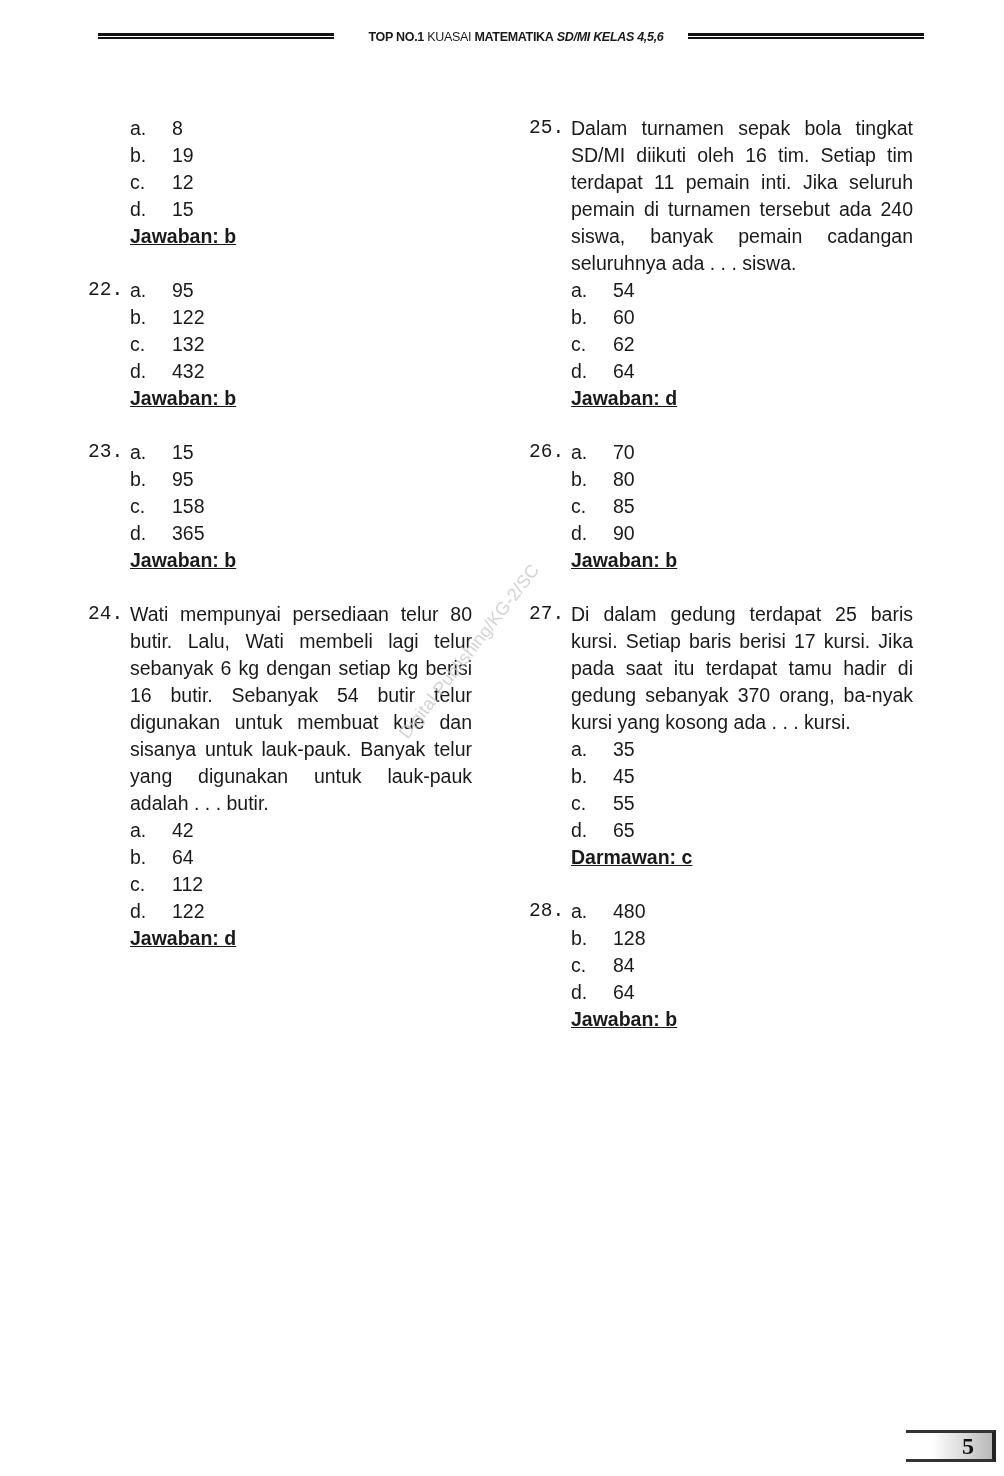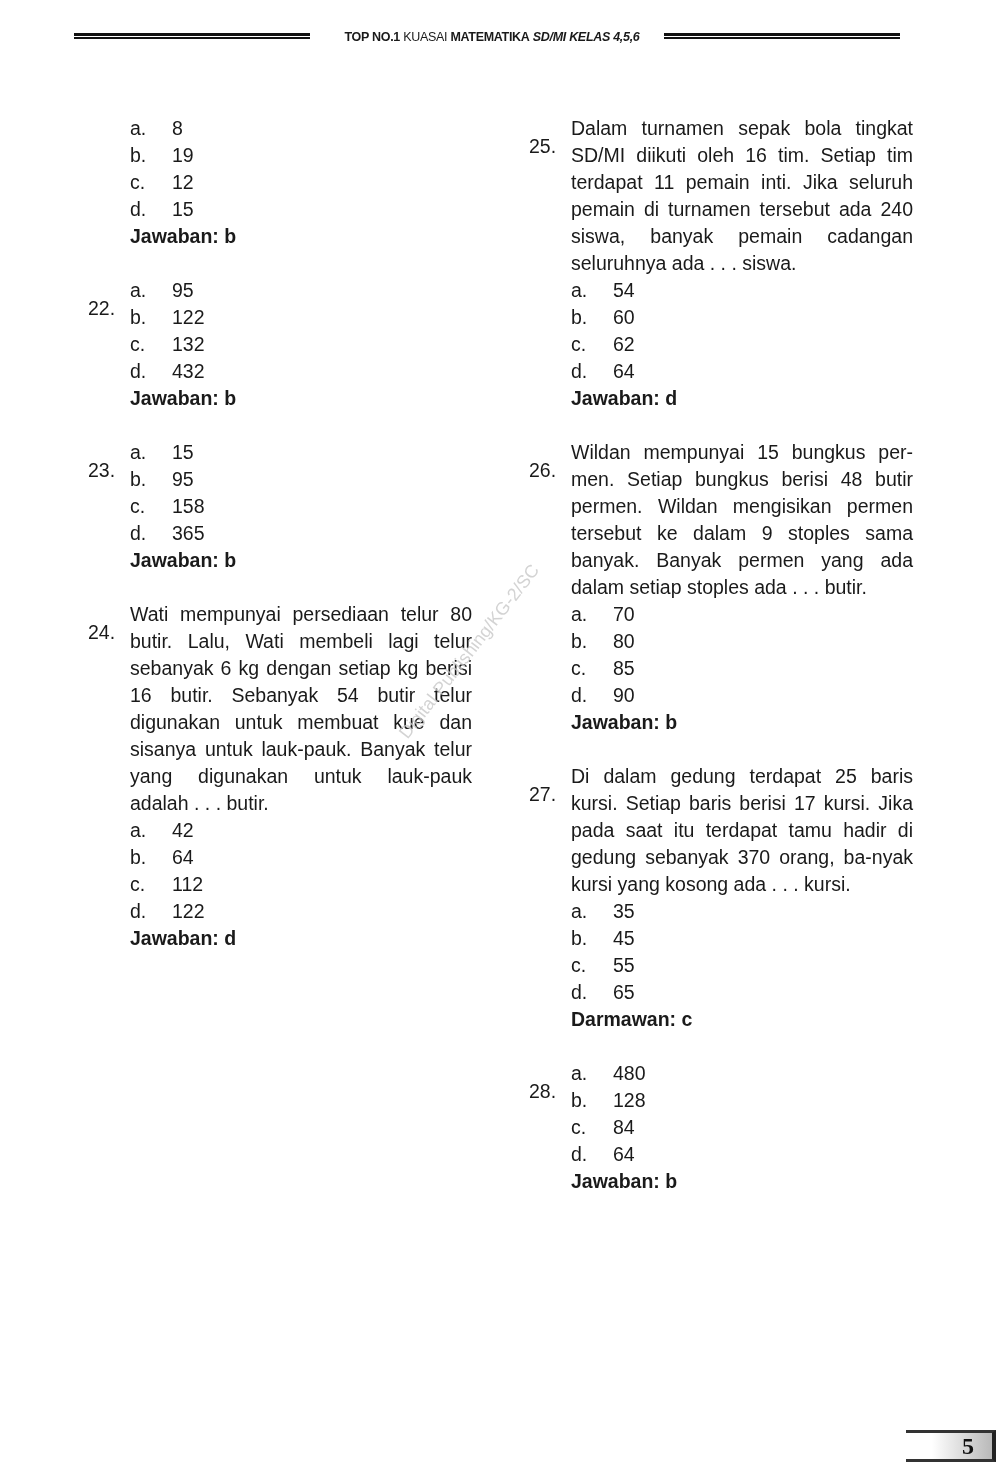--- a/index.html
+++ b/index.html
@@ -1,34 +1,34 @@
 <!DOCTYPE html>
 <html><head>
 <meta charset="utf-8">
 <style>
   html, body { margin:0; padding:0; background:#ffffff; }
   body { width:1004px; height:1476px; position:relative; overflow:hidden;
          font-family:"Liberation Sans", "DejaVu Sans", sans-serif; color:#1a1a1a; }
-  .header { position:absolute; top:28px; left:72px; width:828px; height:18px; }
+  .header { position:absolute; top:28px; left:96px; width:828px; height:18px; }
   .rule { position:absolute; top:5px; height:6px; border-top:3px solid #111; border-bottom:2px solid #111; box-sizing:border-box; }
   .rule.left { left:2px; width:236px; }
   .rule.right { left:592px; width:236px; }
   .header-title { position:absolute; left:255px; top:0; width:330px; text-align:center;
                   font-size:12.5px; line-height:18px; letter-spacing:-0.3px; white-space:nowrap; }
   .header-title b { font-weight:bold; }
   .header-title i { font-style:italic; font-weight:bold; }
   .col { position:absolute; top:115px; width:384px; }
   .col.left { left:88px; }
   .col.right { left:529px; }
   .q { position:relative; padding-left:42px; font-size:19.5px; line-height:27px; }
-  .q-num { position:absolute; left:0; top:18px; }
+  .q-num { position:absolute; left:0; top:0;font-family:Liberation Mono, monospace; }
   .q-text { text-align:justify; }
   .opt { display:flex; }
   .opt-letter { width:42px; }
-  .answer { font-weight:bold; }
+  .answer { font-weight:bold;text-decoration:underline; }
   .gap { height:27px; }
   .watermark { position:absolute; left:395px; top:730px; transform:rotate(-52deg); transform-origin:left top;
                color:#c9c9c9; font-size:18px; white-space:nowrap; opacity:0.8; }
   .page-box { position:absolute; left:906px; top:1430px; width:90px; height:32px;
               background:linear-gradient(to right, #ffffff 0%, #ffffff 30%, #b9b9b9 100%);
               border-top:3px solid #333; border-bottom:3px solid #333; border-right:4px solid #222; box-sizing:border-box; }
   .page-num { position:absolute; right:18px; top:0; font-family:"Liberation Serif", serif; font-weight:bold; font-size:24px; line-height:26px; color:#111; }
 </style>
 </head>
 <body>
@@ -147,21 +147,20 @@
     <div class="opt">
         <span class="opt-letter">d.</span>
         <span>64</span>
       </div>
     <div class="answer">Jawaban: d</div>
   </div>
   <div class="gap"></div>
 
   <div class="q">
     <span class="q-num">26.</span>
-    <div class="q-text">Wildan mempunyai 15 bungkus per-men. Setiap bungkus berisi 48 butir permen. Wildan mengisikan permen tersebut ke dalam 9 stoples sama banyak. Banyak permen yang ada dalam setiap stoples ada . . . butir.</div>
     <div class="opt">
         <span class="opt-letter">a.</span>
         <span>70</span>
       </div>
     <div class="opt">
         <span class="opt-letter">b.</span>
         <span>80</span>
       </div>
     <div class="opt">
         <span class="opt-letter">c.</span>

